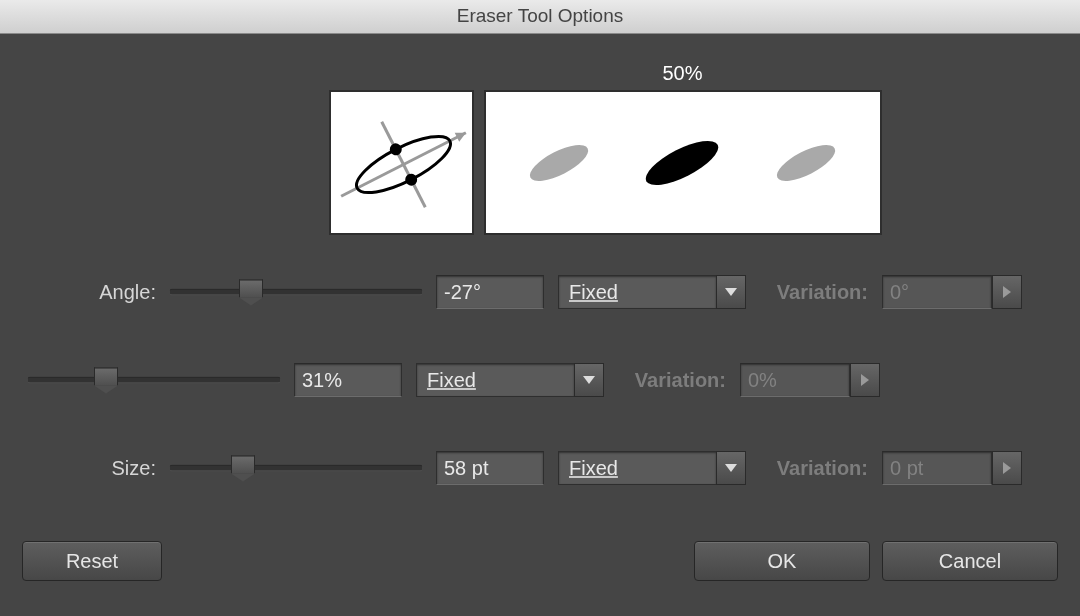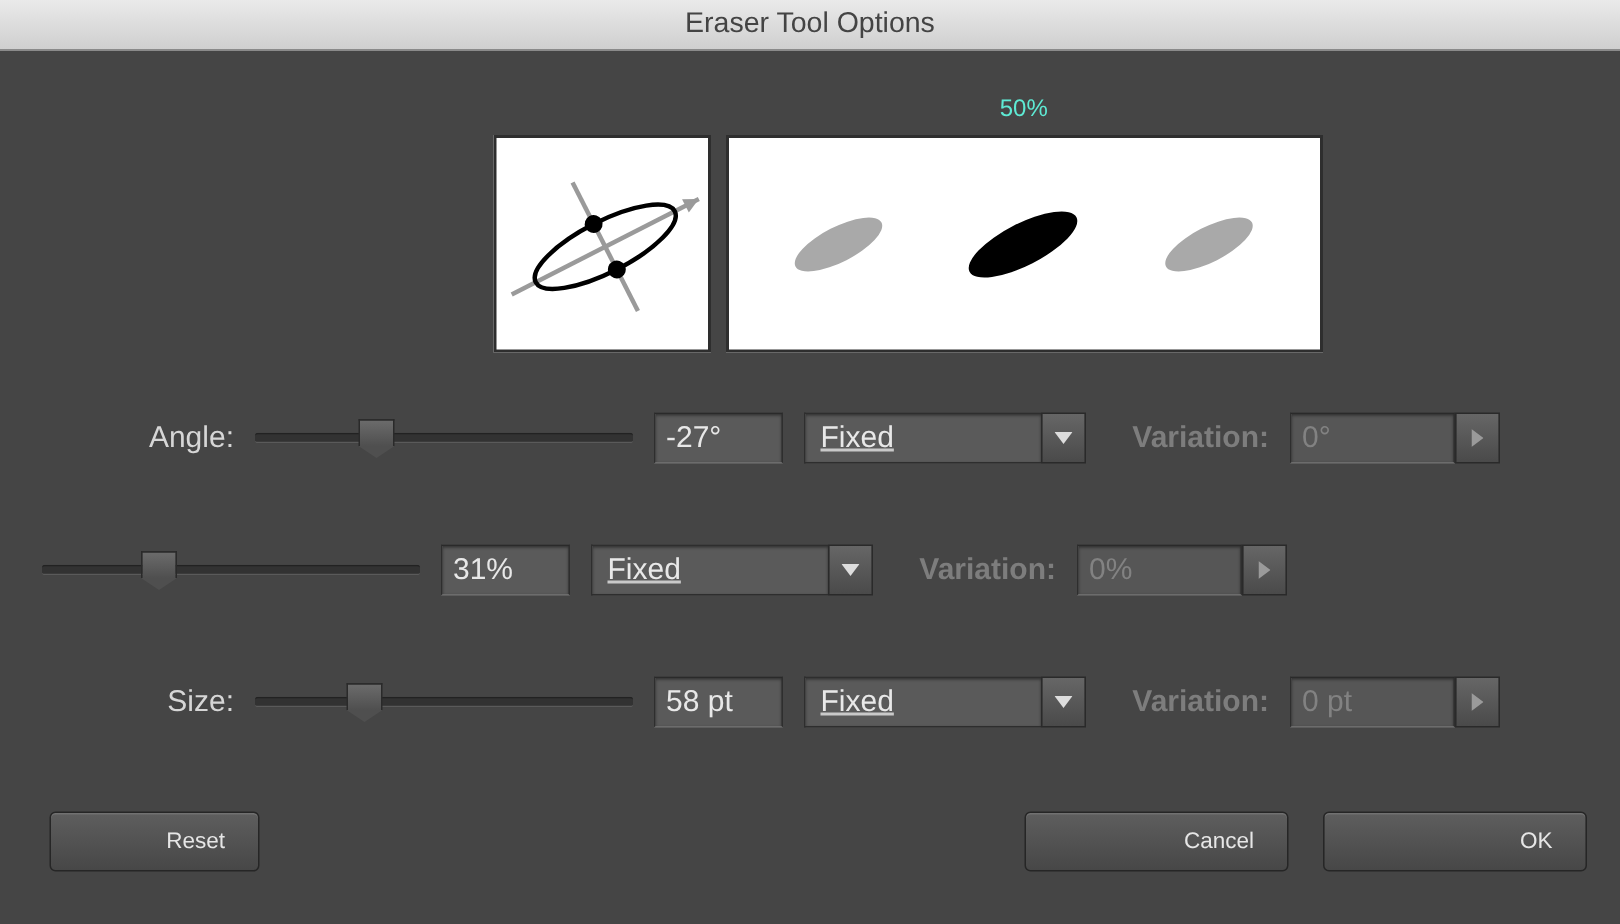--- a/index.html
+++ b/index.html
@@ -26,22 +26,22 @@
     display: flex;
     gap: 10px;
     justify-content: center;
     margin-bottom: 40px;
     margin-left: 130px;
   }
   .preview-stack { display: flex; flex-direction: column; align-items: center; }
   .preview-label {
     height: 28px;
     line-height: 22px;
-    color: #5eead4;
-    font-size: 16px;
+    color: #ffffff;
+    font-size: 20px;
     text-align: center;
   }
   .preview-box {
     background: #ffffff;
     border: 2px solid #2e2e2e;
   }
   .preview-small { width: 145px; height: 145px; }
   .preview-large { width: 398px; height: 145px; display: flex; align-items: center; justify-content: space-around; padding: 0 14px; }
 
   .form { display: flex; flex-direction: column; gap: 54px; padding-left: 6px; padding-right: 6px; }
@@ -80,21 +80,21 @@
     content:"";
     position:absolute;
     left:-1px;
     top:100%;
     width:0;height:0;
     border-left:12px solid transparent;
     border-right:12px solid transparent;
     border-top:8px solid #4f4f4f;
   }
   .num-input {
-    width: 86px;
+    width: 108px;
     height: 34px;
     background: #5a5a5a;
     border: 1px solid #2e2e2e;
     border-top-color:#2a2a2a;
     border-bottom-color:#6c6c6c;
     color: #e8e8e8;
     font-size: 20px;
     padding: 0 7px;
     line-height: 32px;
     box-shadow: inset 0 1px 2px rgba(0,0,0,.45);
@@ -147,26 +147,25 @@
     align-items: center;
   }
   .button {
     height: 40px;
     min-width: 140px;
     padding: 0 22px;
     background: linear-gradient(#5e5e5e, #474747);
     border: 1px solid #262626;
     border-radius: 4px;
     color: #e6e6e6;
-    font-size: 15px;
-    text-align: right;
+    font-size: 20px;
+    text-align: center;
     line-height: 38px;
     box-shadow: inset 0 1px 0 rgba(255,255,255,.12);
     cursor: pointer;
-    margin-left: 11px;
   }
   .spacer { flex: 1; }
 </style>
 </head>
 <body>
 
 <div class="titlebar">
   <span>Eraser Tool Options</span>
 </div>
 
@@ -281,17 +280,17 @@
             </svg>
         </div>
       </div>
     </div>
 
   </div>
 
   <div class="button-row">
     <div class="button">Reset</div>
     <div class="spacer"></div>
+    <div class="button" style="min-width:176px">OK</div>
     <div class="button" style="min-width:176px">Cancel</div>
-    <div class="button" style="min-width:176px">OK</div>
   </div>
 
 </div>
 
 </body></html>

